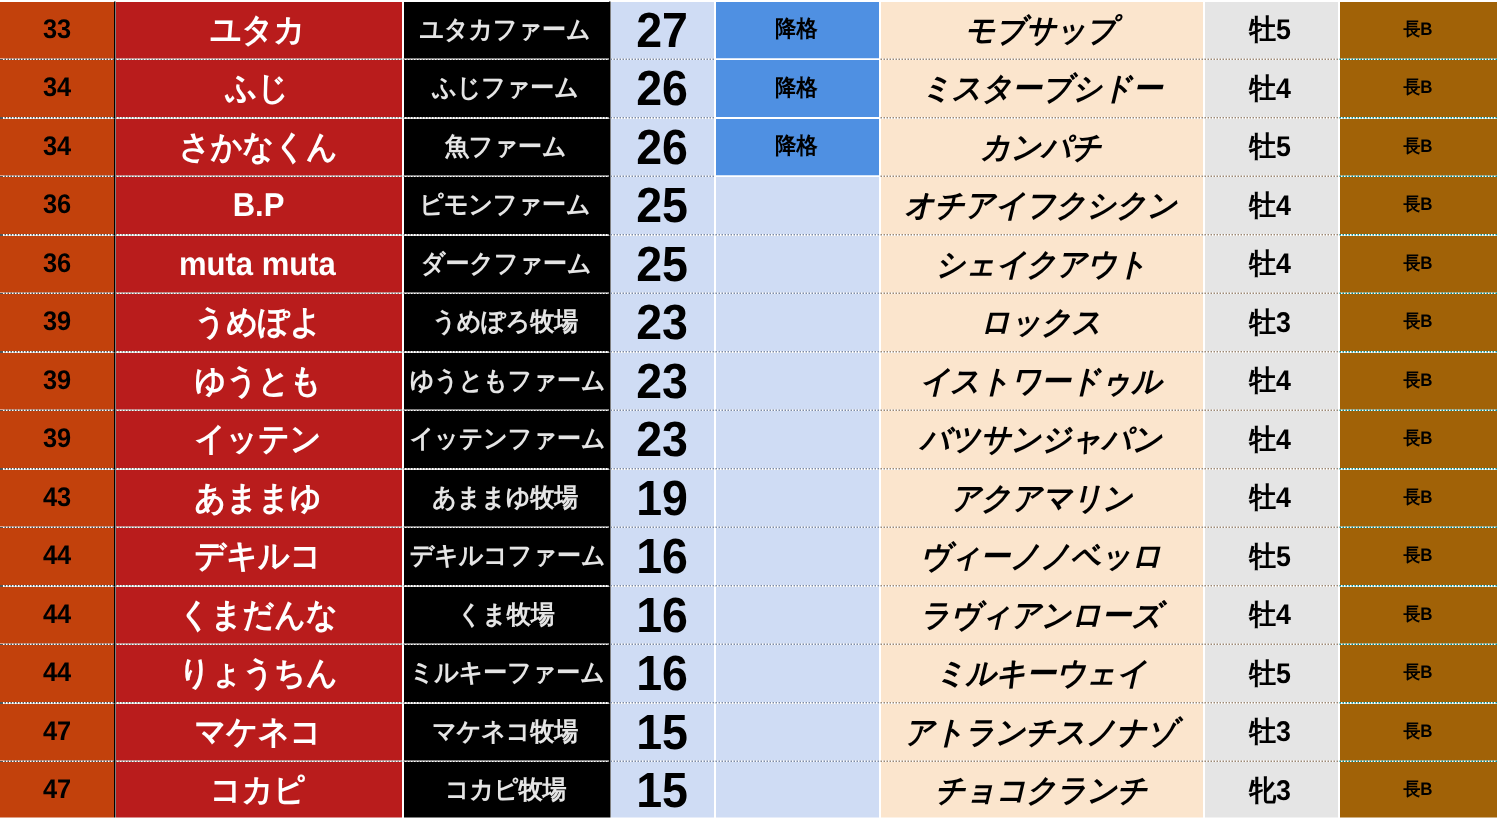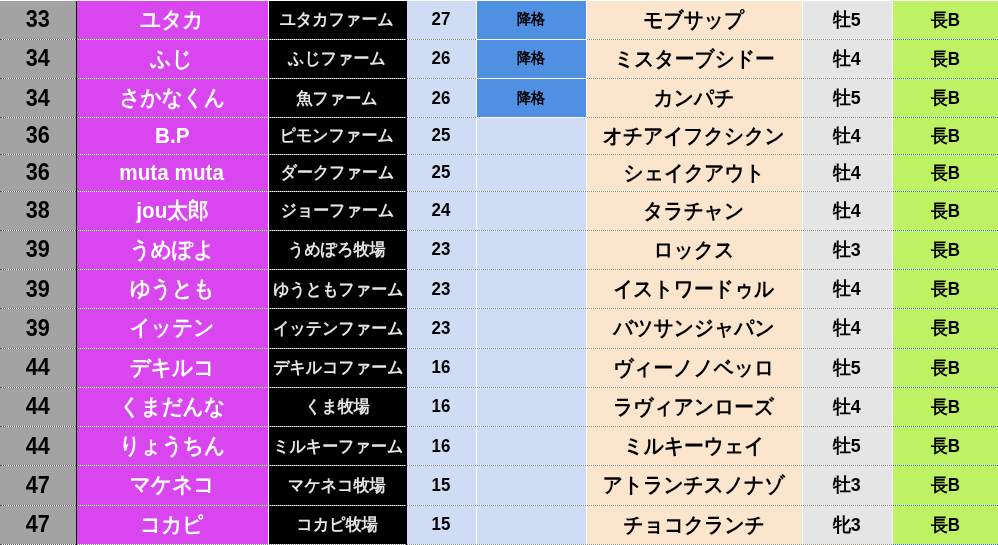--- a/index.html
+++ b/index.html
@@ -33,44 +33,44 @@
   col.c-owner  { width: 192px; }
   col.c-farm   { width: 138px; }
   col.c-pts    { width: 70px; }
   col.c-demote { width: 110px; }
   col.c-horse  { width: 216px; }
   col.c-sex    { width: 90px; }
   col.c-grade  { width: 106px; }
 
   
   .cell-rank {
-    background: #a3a3a3;
-    color: #000000;
-    font-size: 23px;
+    background: #c2410c;
+    color: #000000;
+    font-size: 18px;
     border-right: 1px solid #000000;
     border-bottom: 1px dotted #555555;
   }
   .cell-owner {
-    background: #d946ef;
+    background: #b91c1c;
     color: #ffffff;
     font-size: 22px;
     border-right: 1px solid #ffffff;
     border-bottom: 1px dotted #888888;
   }
   .cell-farm {
     background: #000000;
     color: #e5e5e5;
     font-size: 17px;
     border-right: 1px solid #000000;
     border-bottom: 1px dotted #888888;
   }
   .cell-pts {
     background: #cfdcf4;
     color: #000000;
-    font-size: 18px;
+    font-size: 33px;
     border-right: 1px solid #ffffff;
     border-bottom: 1px dotted #7d8ba6;
   }
   .cell-demote {
     background: #cfdcf4;
     color: #000000;
     font-size: 15px;
     border-right: 1px solid #ffffff;
     border-bottom: 1px dotted #7d8ba6;
   }
@@ -78,32 +78,33 @@
     background: #4f90e2;
     color: #000000;
     border: 1px solid #ffffff;
   }
   .cell-horse {
     background: #fbe5cd;
     color: #000000;
     font-size: 21px;
     border-right: 1px solid #ffffff;
     border-bottom: 1px dotted #9b8875;
+    font-style: italic;
   }
   .cell-sex {
     background: #e5e5e5;
     color: #000000;
     font-size: 19px;
     border-right: 1px solid #ffffff;
     border-bottom: 1px dotted #9b8875;
   }
   .cell-grade {
-    background: #bef264;
-    color: #000000;
-    font-size: 18px;
+    background: #a16207;
+    color: #000000;
+    font-size: 12px;
     border-right: 1px solid #ffffff;
     border-bottom: 1px dotted #0b8a8a;
   }
   .squish {
     display: inline-block;
     transform: scaleX(0.94);
     transform-origin: center;
   }
 </style>
 </head>
@@ -165,30 +166,20 @@
         <td class="cell-rank"><span class="squish">36</span></td>
         <td class="cell-owner"><span class="squish">muta muta</span></td>
         <td class="cell-farm"><span class="squish">ダークファーム</span></td>
         <td class="cell-pts"><span class="squish">25</span></td>
         <td class="cell-demote"><span class="squish"></span></td>
         <td class="cell-horse"><span class="squish">シェイクアウト</span></td>
         <td class="cell-sex"><span class="squish">牡4</span></td>
         <td class="cell-grade"><span class="squish">長B</span></td>
       </tr>
       <tr>
-        <td class="cell-rank"><span class="squish">38</span></td>
-        <td class="cell-owner"><span class="squish">jou太郎</span></td>
-        <td class="cell-farm"><span class="squish">ジョーファーム</span></td>
-        <td class="cell-pts"><span class="squish">24</span></td>
-        <td class="cell-demote"><span class="squish"></span></td>
-        <td class="cell-horse"><span class="squish">タラチャン</span></td>
-        <td class="cell-sex"><span class="squish">牡4</span></td>
-        <td class="cell-grade"><span class="squish">長B</span></td>
-      </tr>
-      <tr>
         <td class="cell-rank"><span class="squish">39</span></td>
         <td class="cell-owner"><span class="squish">うめぽよ</span></td>
         <td class="cell-farm"><span class="squish">うめぽろ牧場</span></td>
         <td class="cell-pts"><span class="squish">23</span></td>
         <td class="cell-demote"><span class="squish"></span></td>
         <td class="cell-horse"><span class="squish">ロックス</span></td>
         <td class="cell-sex"><span class="squish">牡3</span></td>
         <td class="cell-grade"><span class="squish">長B</span></td>
       </tr>
       <tr>
@@ -205,20 +196,30 @@
         <td class="cell-rank"><span class="squish">39</span></td>
         <td class="cell-owner"><span class="squish">イッテン</span></td>
         <td class="cell-farm"><span class="squish">イッテンファーム</span></td>
         <td class="cell-pts"><span class="squish">23</span></td>
         <td class="cell-demote"><span class="squish"></span></td>
         <td class="cell-horse"><span class="squish">バツサンジャパン</span></td>
         <td class="cell-sex"><span class="squish">牡4</span></td>
         <td class="cell-grade"><span class="squish">長B</span></td>
       </tr>
       <tr>
+        <td class="cell-rank"><span class="squish">43</span></td>
+        <td class="cell-owner"><span class="squish">あままゆ</span></td>
+        <td class="cell-farm"><span class="squish">あままゆ牧場</span></td>
+        <td class="cell-pts"><span class="squish">19</span></td>
+        <td class="cell-demote"><span class="squish"></span></td>
+        <td class="cell-horse"><span class="squish">アクアマリン</span></td>
+        <td class="cell-sex"><span class="squish">牡4</span></td>
+        <td class="cell-grade"><span class="squish">長B</span></td>
+      </tr>
+      <tr>
         <td class="cell-rank"><span class="squish">44</span></td>
         <td class="cell-owner"><span class="squish">デキルコ</span></td>
         <td class="cell-farm"><span class="squish">デキルコファーム</span></td>
         <td class="cell-pts"><span class="squish">16</span></td>
         <td class="cell-demote"><span class="squish"></span></td>
         <td class="cell-horse"><span class="squish">ヴィーノノベッロ</span></td>
         <td class="cell-sex"><span class="squish">牡5</span></td>
         <td class="cell-grade"><span class="squish">長B</span></td>
       </tr>
       <tr>

